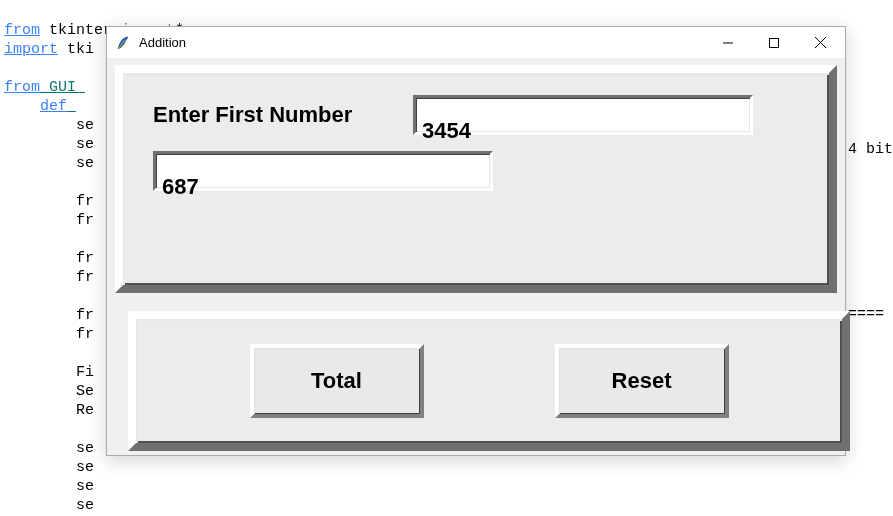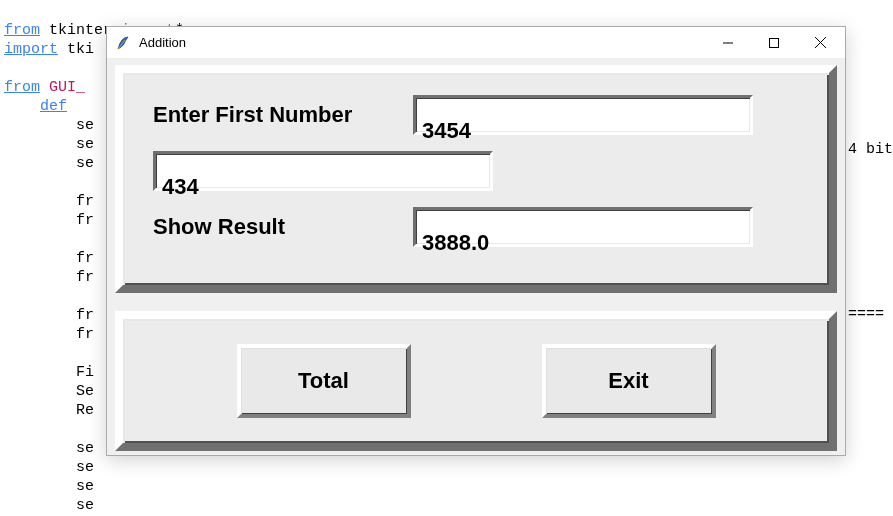--- a/index.html
+++ b/index.html
@@ -17,21 +17,21 @@
   .editor {
     position: absolute;
     top: 0; left: 0; right: 0; bottom: 0;
     padding: 2px 4px;
     white-space: pre;
     line-height: 19px;
     color: #000;
     background: #fff;
   }
   .kw-orange { color: #3b82f6; text-decoration: underline; }
-  .kw-blue { color: #be185d; }
+  .kw-blue { color: #0f766e; text-decoration: underline; }
   .editor .rightcol {
     position: absolute;
     right: 0;
     top: 102px;
     color: #000000;
   }
   
   .app-window {
     position: absolute;
     left: 106px;
@@ -132,21 +132,21 @@
     padding: 17px 6px;
     font-family: Arial, sans-serif;
     font-weight: 700;
     font-size: 22px;
     line-height: 32px;
     color: #000;
   }
 
   .frame-bottom {
     position: absolute;
-    left: 8px; top: 252px;
+    left: 21px; top: 252px;
     width: 722px; height: 140px;
     display: flex;
     align-items: center;
     justify-content: space-around;
     padding: 16px 48px;
   }
   .tk-btn {
     width: 174px;
     height: 74px;
     display: flex;
@@ -226,26 +226,22 @@
     </div>
   </div>
 
   <div class="client">
     <div class="frame-top raised-thick">
       <div class="row">
         <div class="lbl">Enter First Number</div>
         <div class="entry sunken">3454</div>
       </div>
       <div class="row">
-        <div class="entry sunken">434</div>
-      </div>
-      <div class="row">
-        <div class="lbl">Show Result</div>
-        <div class="entry sunken">3888.0</div>
+        <div class="entry sunken">687</div>
       </div>
     </div>
 
     <div class="frame-bottom raised-thick">
       <div class="tk-btn raised">Total</div>
-      <div class="tk-btn raised">Exit</div>
+      <div class="tk-btn raised">Reset</div>
     </div>
   </div>
 </div>
 
 </body></html>

